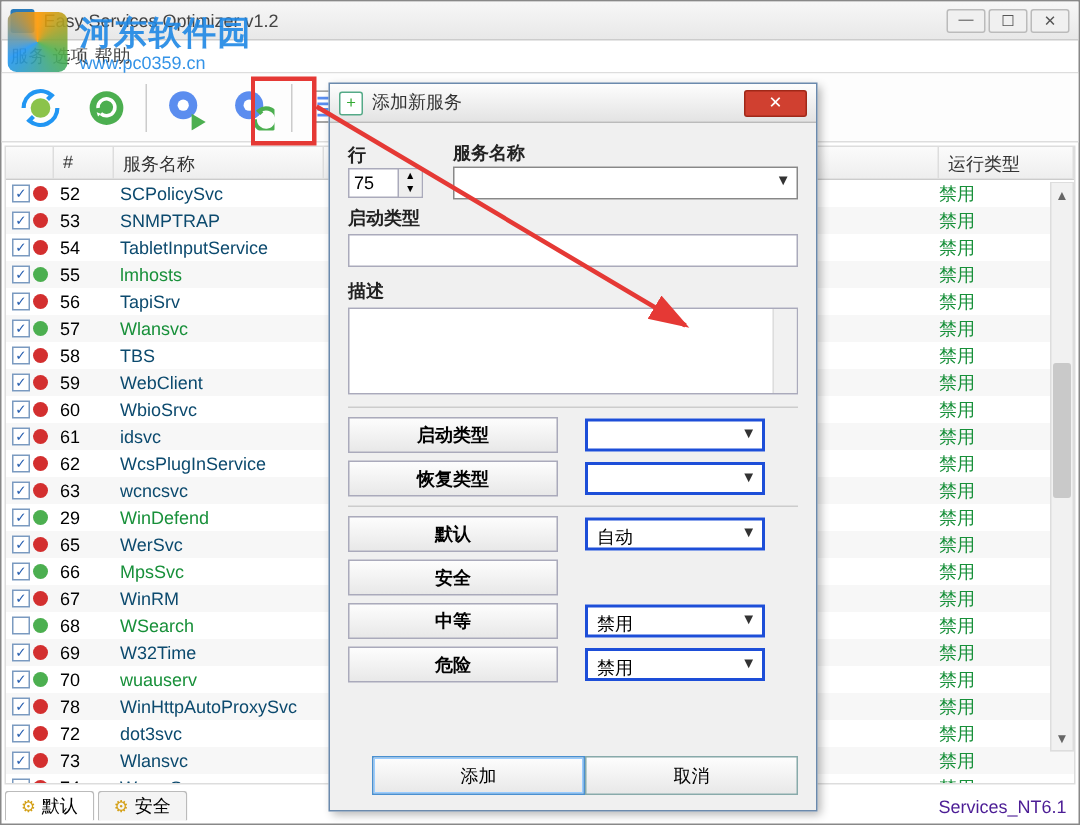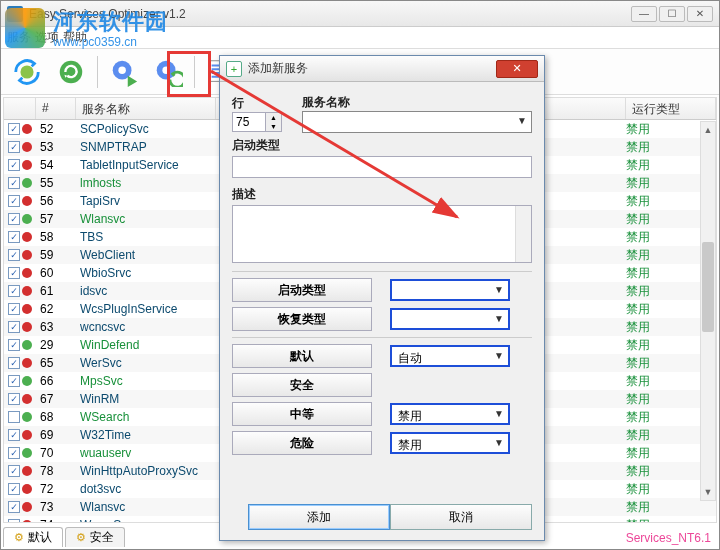--- a/index.html
+++ b/index.html
@@ -37,21 +37,21 @@
 .row .cell-start{width:90px;color:#18903a}
 .name.red{color:#0c4a6e}.name.green{color:#18903a}
 .scrollbar{position:absolute;right:3px;top:120px;width:16px;height:380px;background:#f1f1f1;border:1px solid #ddd}
 .scrollbar .thumb{position:absolute;left:1px;right:1px;top:120px;height:90px;background:#c9c9c9;border-radius:2px}
 .scrollbar .arr{position:absolute;left:0;right:0;height:16px;display:flex;align-items:center;justify-content:center;color:#666;font-size:9px}
 .scrollbar .arr.up{top:0}.scrollbar .arr.down{bottom:0}
 .tabs{position:absolute;left:2px;bottom:2px;height:22px;display:flex;align-items:flex-end;gap:2px}
 .tab{height:20px;padding:2px 10px;border:1px solid #bbb;border-bottom:none;background:#f4f4f4;border-radius:3px 3px 0 0;display:flex;align-items:center;gap:4px}
 .tab .gear{color:#d4a017;font-size:11px}
 .tab.active{background:#fff}
-.status-right{position:absolute;right:8px;bottom:4px;color:#ec4899}
+.status-right{position:absolute;right:8px;bottom:4px;color:#4c1d95}
 .dialog{position:absolute;left:218px;top:54px;width:326px;height:486px;border:1px solid #6b8aad;background:#f0f0f0;box-shadow:2px 2px 6px rgba(0,0,0,.3);z-index:30}
 .dlg-title{height:26px;background:linear-gradient(#fdfdfd,#e3e3e3);border-bottom:1px solid #bbb;display:flex;align-items:center;padding:0 6px}
 .dlg-title .icon{width:16px;height:16px;margin-right:6px;background:#fff;border:1px solid #5a8;border-radius:2px;display:flex;align-items:center;justify-content:center;color:#3a3;font-size:11px}
 .dlg-title .txt{flex:1;color:#333}
 .dlg-close{width:42px;height:18px;background:#d04030;border:1px solid #a02818;border-radius:2px;color:#fff;display:flex;align-items:center;justify-content:center;font-size:11px}
 .dlg-body{padding:8px 12px}
 .field-row{display:flex;align-items:center;margin:4px 0;gap:10px}
 .lbl{font-weight:bold;color:#222}
 .spinner{display:flex;align-items:flex-end}
 .spinner input{width:34px;height:20px;border:1px solid #aab;padding:0 3px}

